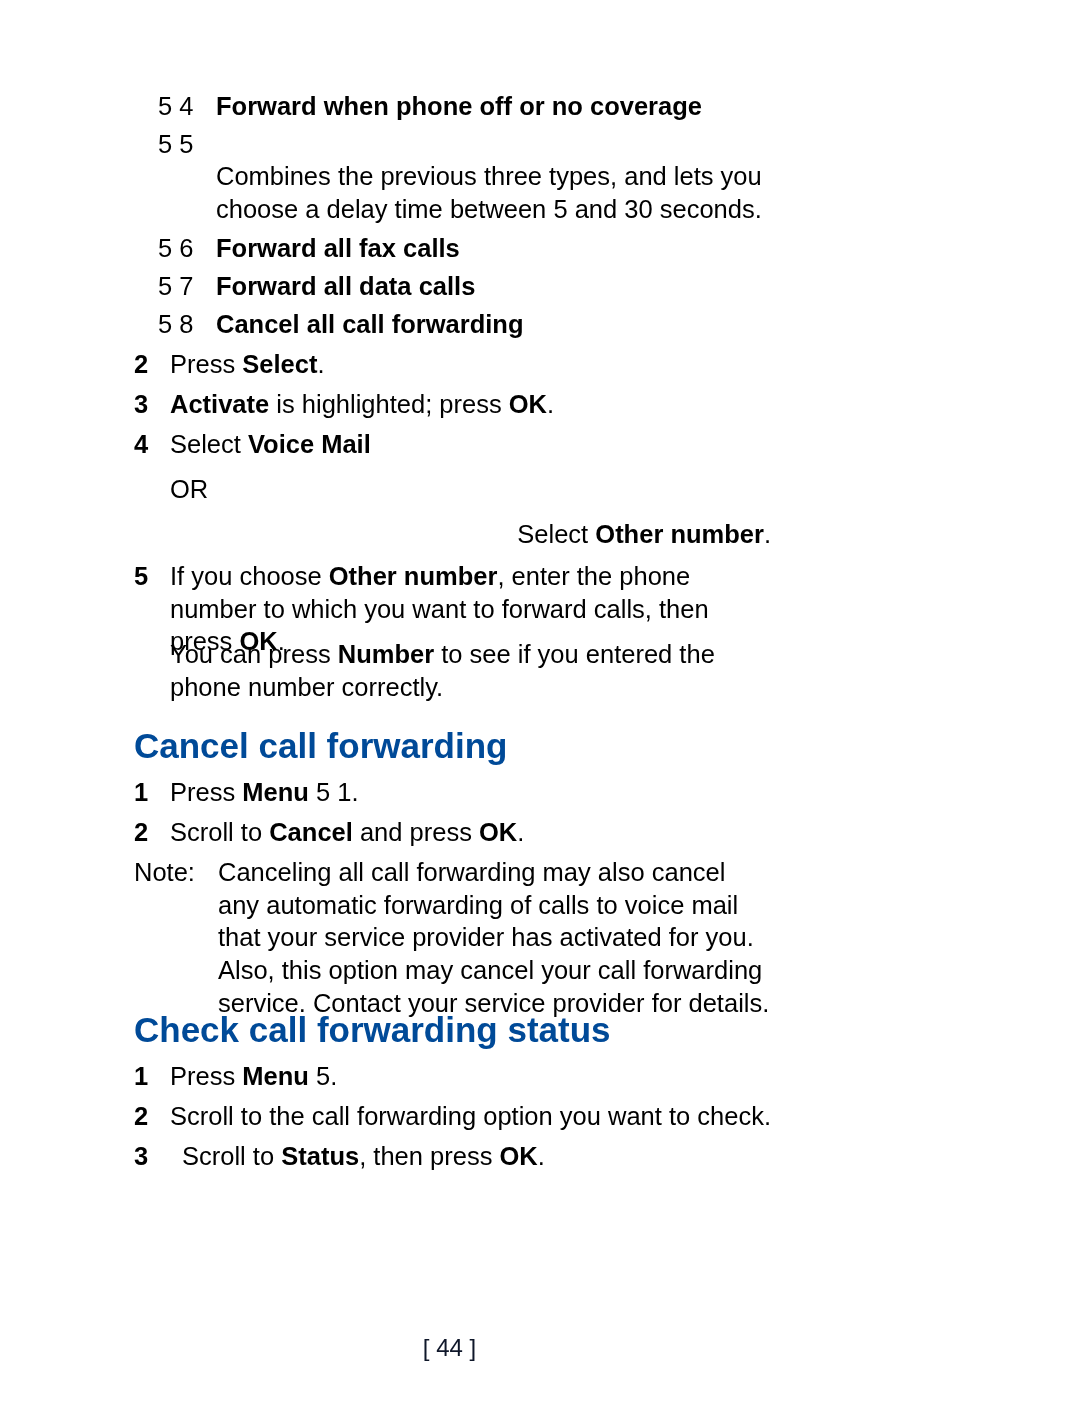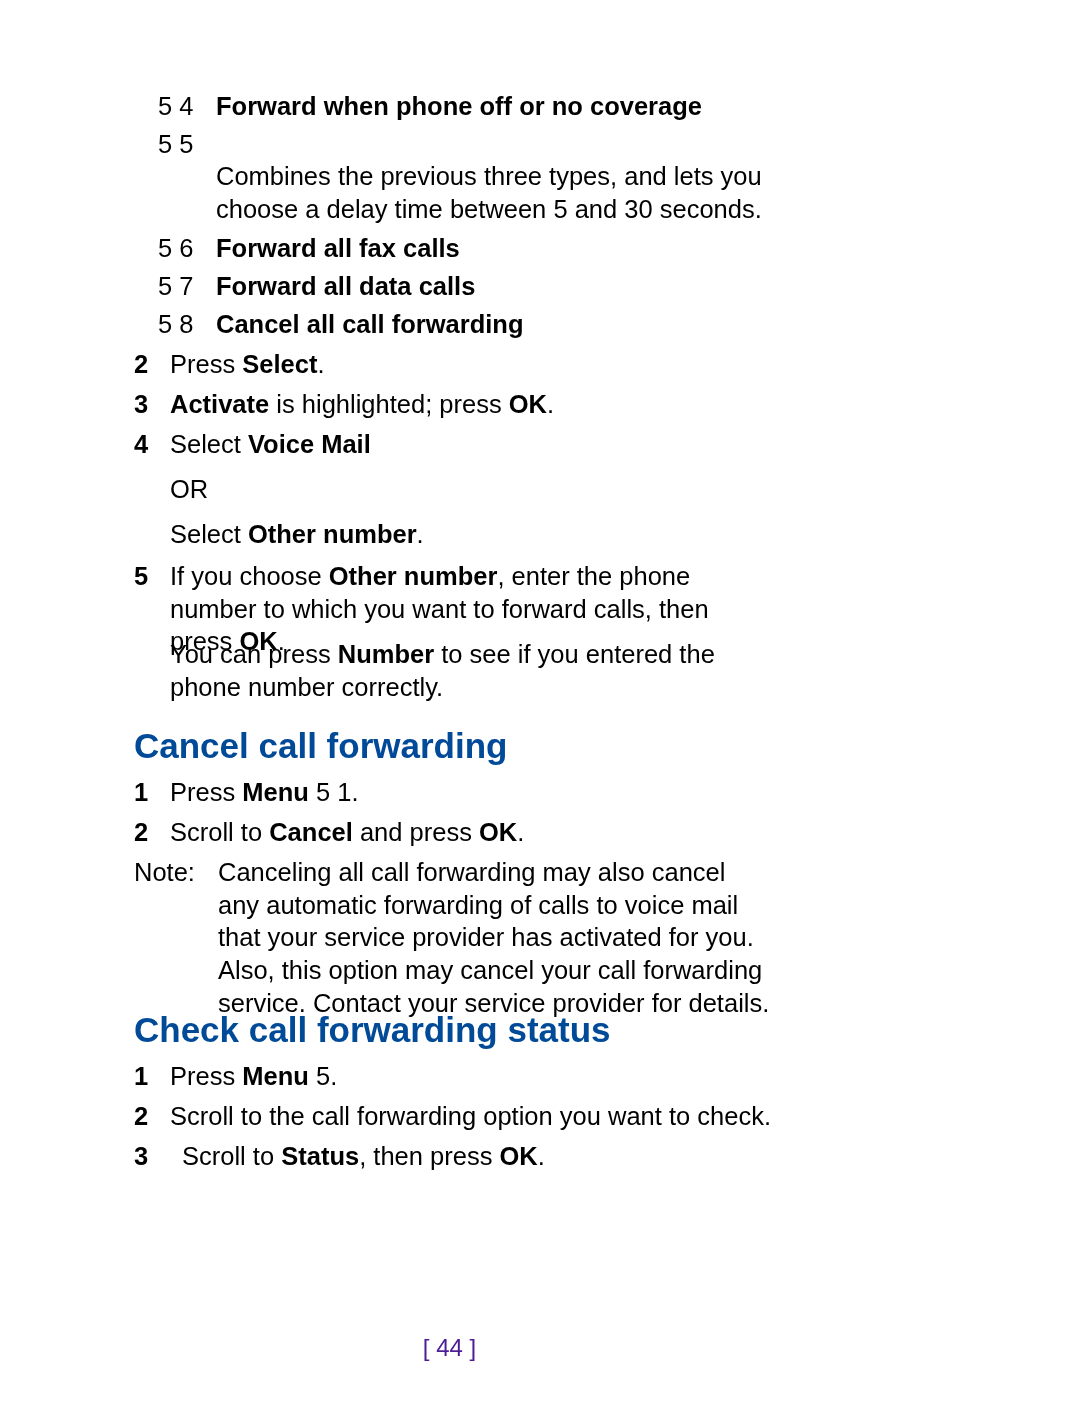--- a/index.html
+++ b/index.html
@@ -68,21 +68,21 @@
     font-size: 35px;
     font-weight: 700;
     color: #004a98;
   }
   .page-num {
     position: absolute;
     left: 0;
     right: 0;
     bottom: 48px;
     text-align: center;
-    color: #4c1d95;
+    color: #0f172a;
     font-size: 24px;
   }
 </style>
 </head>
 <body>
 
 <div class="page">
 
   <div class="inner-code" style="top:90px;">5 4</div>
   <div class="enum-title" style="top:90px;">Forward when phone off or no coverage</div>
@@ -107,21 +107,21 @@
   <div class="outer-num" style="top:388px;">3</div>
   <div class="step-body" style="top:388px;">
     <b>Activate</b><span> is highlighted; press </span><b>OK</b><span>.</span>
   </div>
 
   <div class="outer-num" style="top:428px;">4</div>
   <div class="step-body" style="top:473px;">OR</div>
   <div class="step-body" style="top:428px;">
     <span>Select </span><b>Voice Mail</b>
   </div>
-  <div class="step-body" style="top:518px;">
+  <div class="step-body" style="top:518px;text-align:right;">
     <span>Select </span><b>Other number</b><span>.</span>
   </div>
 
   <div class="outer-num" style="top:560px;">5</div>
   <div class="step-body" style="top:560px;">
     <span>If you choose </span><b>Other number</b><span>, enter the phone number to which you want to forward calls, then press </span><b>OK</b><span>.</span>
   </div>
   <div class="step-body" style="top:638px;">
     <span>You can press </span><b>Number</b><span> to see if you entered the phone number correctly.</span>
   </div>

